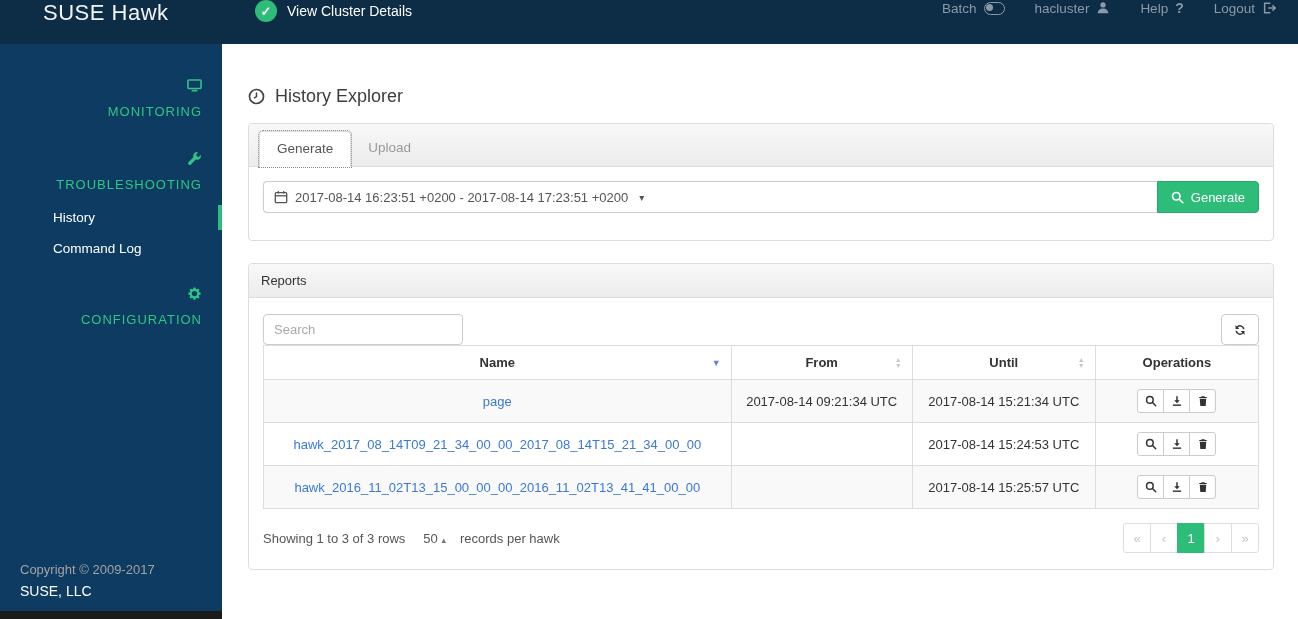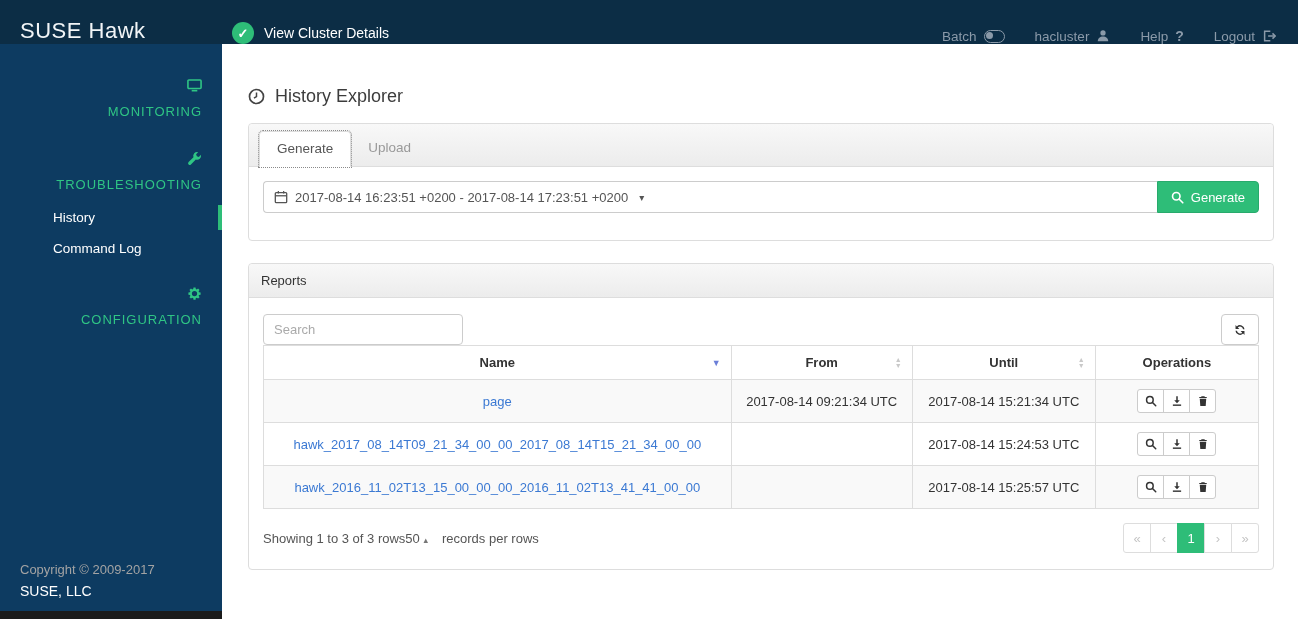--- a/index.html
+++ b/index.html
@@ -1,21 +1,21 @@
 <!DOCTYPE html>
 <html><head>
 <meta charset="utf-8">
 <style>
   * { margin:0; padding:0; box-sizing:border-box; }
   html,body { width:1298px; height:619px; overflow:hidden; background:#fff;
     font-family:"Liberation Sans", sans-serif; }
   .app { width:1298px; height:619px; display:flex; flex-direction:column; }
 
   
-  .topbar { height:44px; background:#0c2d45; display:flex; align-items:flex-end; flex-shrink:0; }
+  .topbar { height:44px; background:#0c2d45; display:flex; align-items:flex-start; flex-shrink:0;padding-left:23px; }
   .brand { width:222px; padding-left:20px; color:#f2f5f7; font-size:22px; font-weight:400; letter-spacing:.5px; }
   .cluster-status { display:flex; align-items:center; gap:10px; margin-left:10px; color:#ffffff; font-size:14px; }
   .check-badge { width:22px; height:22px; border-radius:50%; background:#2ebd78; color:#fff;
     display:flex; align-items:center; justify-content:center; font-size:13px; font-weight:bold; }
   .topbar-spacer { flex:1; }
   .top-menu { display:flex; align-items:center; gap:30px; margin-right:22px; }
   .top-menu-item { display:flex; align-items:center; gap:7px; color:#8b9aa9; font-size:13.5px; cursor:pointer; }
   .toggle-glyph { width:21px; height:13px; border:1.5px solid #8b9aa9; border-radius:8px; position:relative; display:inline-block; }
   .toggle-glyph::after { content:""; position:absolute; left:1.5px; top:1.5px; width:7px; height:7px; border-radius:50%; background:#8b9aa9; }
   .qmark { font-size:14px; font-weight:bold; }
@@ -81,21 +81,21 @@
   td.name-cell a { color:#3b79d3; text-decoration:none; cursor:pointer; }
   .col-name { width:47%; } .col-from { width:18.2%; } .col-until { width:18.4%; } .col-ops { width:16.4%; }
 
   .btn-group { display:inline-flex; }
   .op-btn { width:27px; height:24px; background:#fff; border:1px solid #ccc; display:flex; align-items:center;
     justify-content:center; cursor:pointer; color:#333; margin-left:-1px; }
   .op-btn:first-child { border-radius:3px 0 0 3px; margin-left:0; }
   .op-btn:last-child { border-radius:0 3px 3px 0; }
 
   .table-footer { display:flex; align-items:center; margin-top:14px; font-size:13px; color:#555; }
-  .page-size { cursor:pointer; color:#555; }
+  .page-size { margin-left:18px; cursor:pointer; color:#555; }
   .page-size .caret-up { font-size:9px; color:#777; }
   .records-label { margin-left:14px; }
   .pager { margin-left:auto; display:flex; }
   .pager-btn { min-width:28px; height:30px; padding:0 8px; background:#fff; border:1px solid #ddd; color:#c5c5c5;
     font-size:13px; display:flex; align-items:center; justify-content:center; cursor:pointer; margin-left:-1px; }
   .pager-btn:first-child { border-radius:3px 0 0 3px; margin-left:0; }
   .pager-btn:last-child { border-radius:0 3px 3px 0; }
   .pager-btn.active { background:#2ebd78; border-color:#2ebd78; color:#fff; }
 </style>
 </head>
@@ -343,21 +343,21 @@
               </tr>
             </tbody>
           </table>
 
           <div class="table-footer">
             <span>Showing 1 to 3 of 3 rows</span>
             <span class="page-size">
               <span>50</span>
               <span class="caret-up">▴</span>
             </span>
-            <span class="records-label">records per rows</span>
+            <span class="records-label">records per hawk</span>
             <span class="pager">
               <button class="pager-btn">«</button>
               <button class="pager-btn">‹</button>
               <button class="pager-btn active">1</button>
               <button class="pager-btn">›</button>
               <button class="pager-btn">»</button>
             </span>
           </div>
 
         </div>

